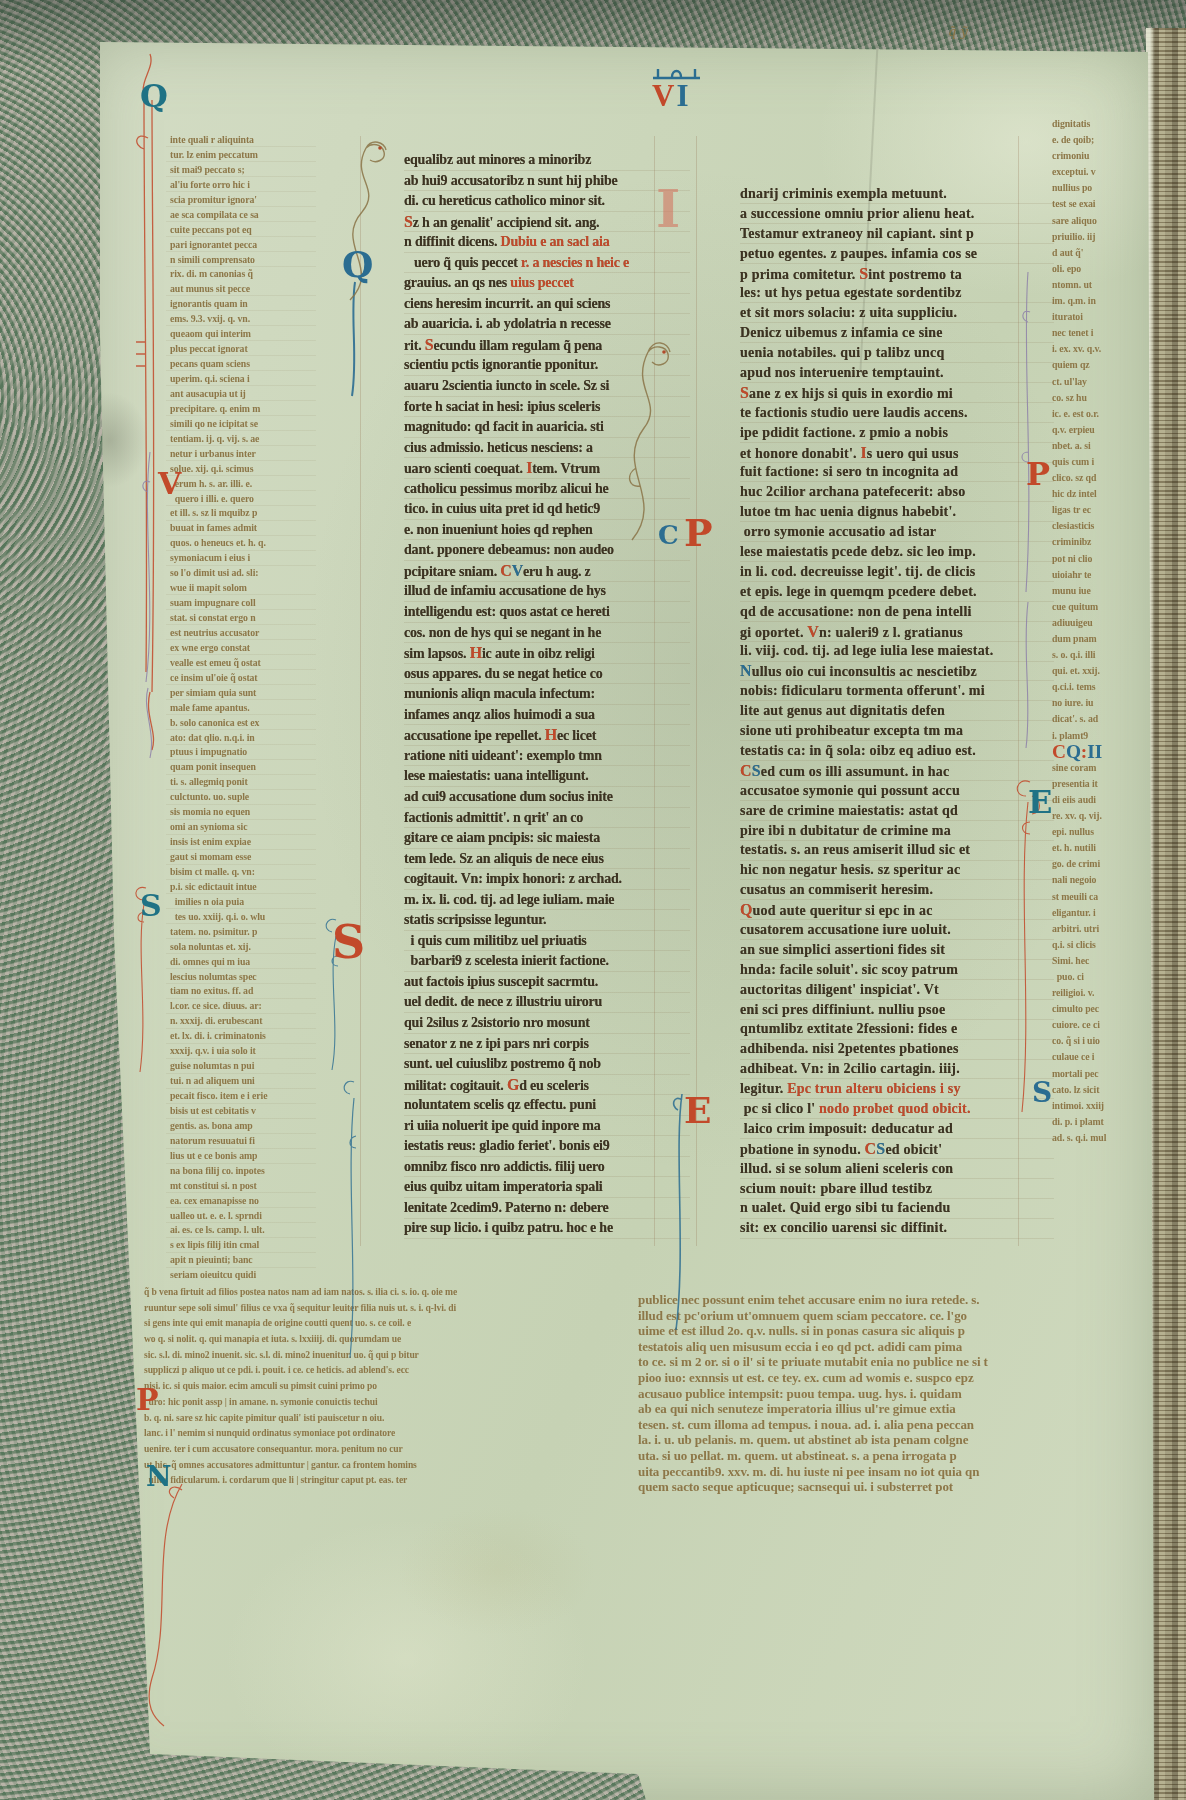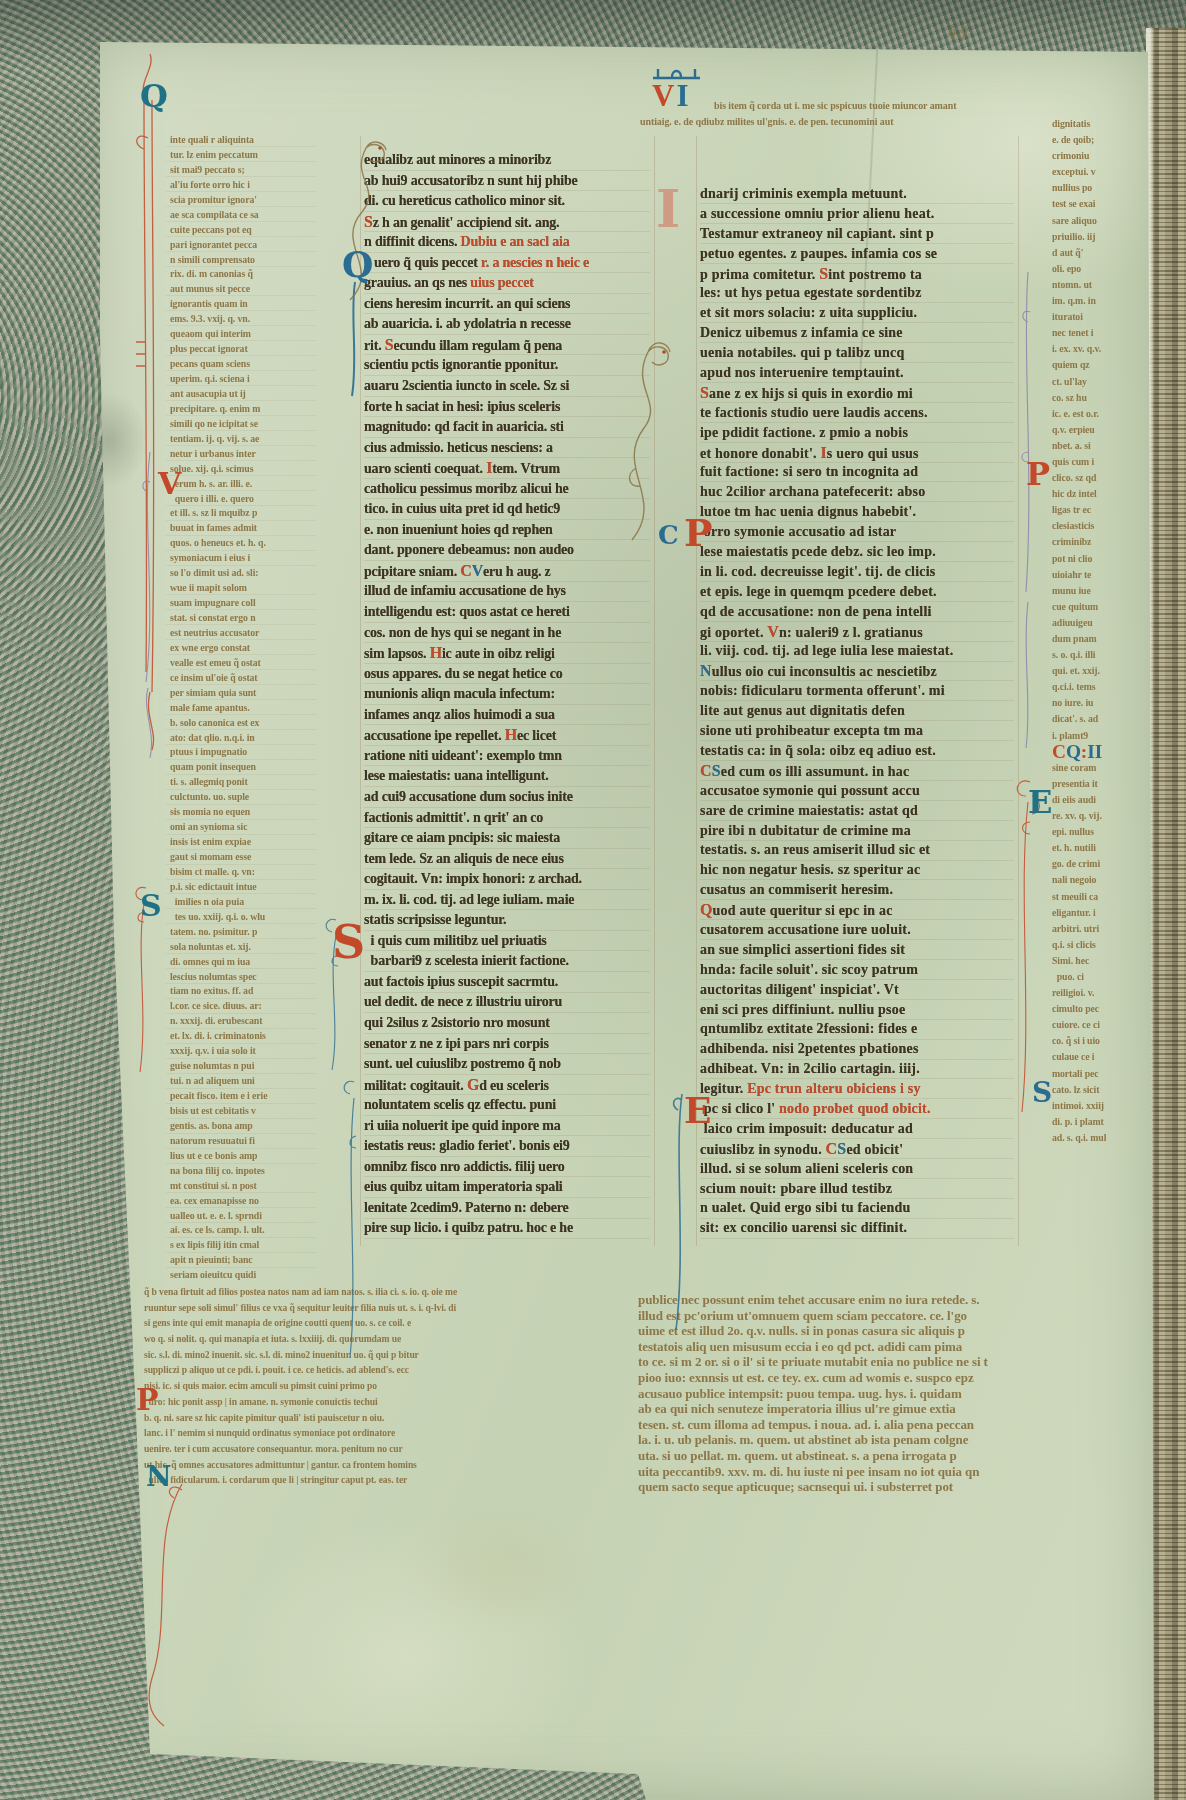--- a/index.html
+++ b/index.html
@@ -30,21 +30,21 @@
     box-shadow: inset 0 0 70px rgba(115,130,100,.4), 3px 4px 16px rgba(25,35,28,.55);}
   .crease{position:absolute;left:782px;top:6px;width:2px;height:330px;background:rgba(110,115,95,.22);transform:rotate(3deg);}
   .stain1{position:absolute;left:-14px;top:356px;width:76px;height:96px;border-radius:50%;
     background:radial-gradient(rgba(88,94,78,.28),rgba(88,94,78,0) 70%);}
   .stain2{position:absolute;left:310px;top:1470px;width:200px;height:130px;border-radius:50%;
     background:radial-gradient(rgba(178,172,118,.14),rgba(178,172,118,0) 70%);}
   
   .txt{position:absolute;}
   .tline{white-space:pre;overflow:hidden;}
   .txt-main{color:var(--ink_main);font-weight:bold;letter-spacing:-0.2px;
-    text-shadow:0 0 .5px rgba(60,50,30,.55);}
+    text-shadow:0 0 .5px rgba(60,50,30,.55);margin-left:40px;}
   .col-left{left:278px;top:114px;width:286px;height:1092px;font-size:14px;}
   .col-left .tline{height:20.55px;line-height:20.6px;}
   .col-left{background:repeating-linear-gradient(to bottom,transparent 0 19.55px,rgba(148,134,100,.2) 19.55px 20.55px);}
   .col-right{left:614px;top:148px;width:314px;height:1056px;font-size:14px;letter-spacing:.2px;}
   .col-right .tline{height:19.9px;line-height:19.95px;}
   .col-right{background:repeating-linear-gradient(to bottom,transparent 0 18.9px,rgba(148,134,100,.2) 18.9px 19.9px);}
   .txt-gloss{color:var(--ink_gloss);font-weight:bold;letter-spacing:-0.1px;}
   .tg-left{left:84px;top:52px;width:444px;font-size:10px;}
   .tg-left .tline{height:15px;line-height:15px;}
   .tg-right{left:554px;top:62px;width:470px;font-size:10px;}
@@ -101,24 +101,20 @@
     <div class="vrule" style="left:932px;top:100px;height:1110px"></div>
     <div class="col-gl-rule"></div>
 
     <div class="running-title">
       <svg class="title-orn" width="54" height="16">
         <path d="M3,12 H50 M8,12 V3 M45,12 V3 M22,11 c0,-8 9,-8 9,0" stroke="#2b6d91" stroke-width="2.4" fill="none"></path>
       </svg>
       <span class="tv">V</span><span class="ti">I</span>
     </div>
 
-    <div class="txt txt-gloss tg-right">
-        <div class="tline"><span>bis item q̃ corda ut i. me sic pspicuus tuoie miuncor amant</span></div>
-        <div class="tline"><span>untiaig. e. de qdiubz milites ul'gnis. e. de pen. tecunomini aut</span></div>
-      </div>
     <div class="txt txt-gloss gloss-left">
         <div class="tline"><span>inte quali r aliquinta</span></div>
         <div class="tline"><span>tur. lz enim peccatum</span></div>
         <div class="tline"><span>sit mai9 peccato s;</span></div>
         <div class="tline"><span>al'iu forte orro hic i</span></div>
         <div class="tline"><span>scia promitur ignora'</span></div>
         <div class="tline"><span>ae sca compilata ce sa</span></div>
         <div class="tline"><span>cuite peccans pot eq</span></div>
         <div class="tline"><span>pari ignorantet pecca</span></div>
         <div class="tline"><span>n simili comprensato</span></div>
@@ -288,21 +284,21 @@
         <div class="tline"><span>an sue simplici assertioni fides sit</span></div>
         <div class="tline"><span>hnda: facile soluit'. sic scoy patrum</span></div>
         <div class="tline"><span>auctoritas diligent' inspiciat'. Vt</span></div>
         <div class="tline"><span>eni sci pres diffiniunt. nulliu psoe</span></div>
         <div class="tline"><span>qntumlibz extitate 2fessioni: fides e</span></div>
         <div class="tline"><span>adhibenda. nisi 2petentes pbationes</span></div>
         <div class="tline"><span>adhibeat. Vn: in 2cilio cartagin. iiij.</span></div>
         <div class="tline"><span>legitur. </span><span class="c-red">Epc trun alteru obiciens i sy</span></div>
         <div class="tline"><span> pc si clico l' </span><span class="c-red">nodo probet quod obicit.</span></div>
         <div class="tline"><span> laico crim imposuit: deducatur ad</span></div>
-        <div class="tline"><span>cuiuslibz in synodu. </span><span class="c-redcap">C</span><span class="c-bluecap">S</span><span>ed obicit'</span></div>
+        <div class="tline"><span>pbatione in synodu. </span><span class="c-redcap">C</span><span class="c-bluecap">S</span><span>ed obicit'</span></div>
         <div class="tline"><span>illud. si se solum alieni sceleris con</span></div>
         <div class="tline"><span>scium nouit: pbare illud testibz</span></div>
         <div class="tline"><span>n ualet. Quid ergo sibi tu faciendu</span></div>
         <div class="tline"><span>sit: ex concilio uarensi sic diffinit.</span></div>
       </div>
     <div class="txt txt-gloss gloss-right">
         <div class="tline"><span>dignitatis</span></div>
         <div class="tline"><span>e. de qoib;</span></div>
         <div class="tline"><span>crimoniu</span></div>
         <div class="tline"><span>exceptui. v</span></div>

